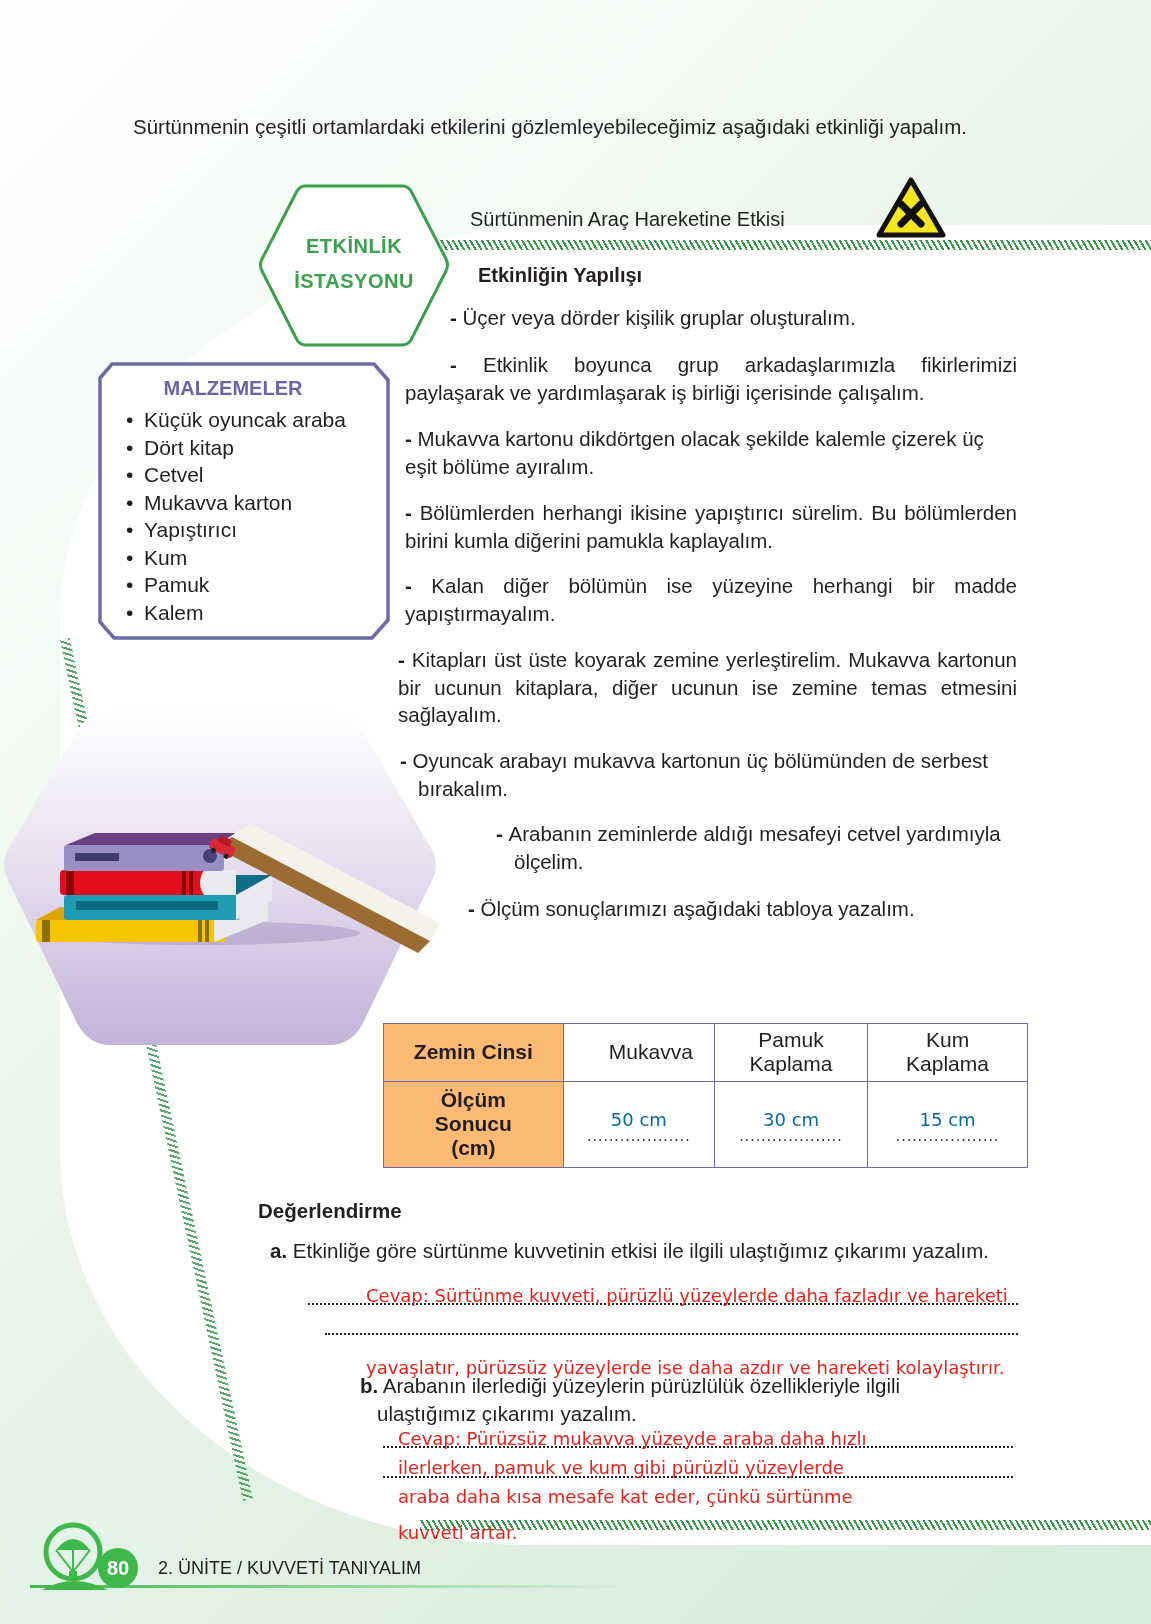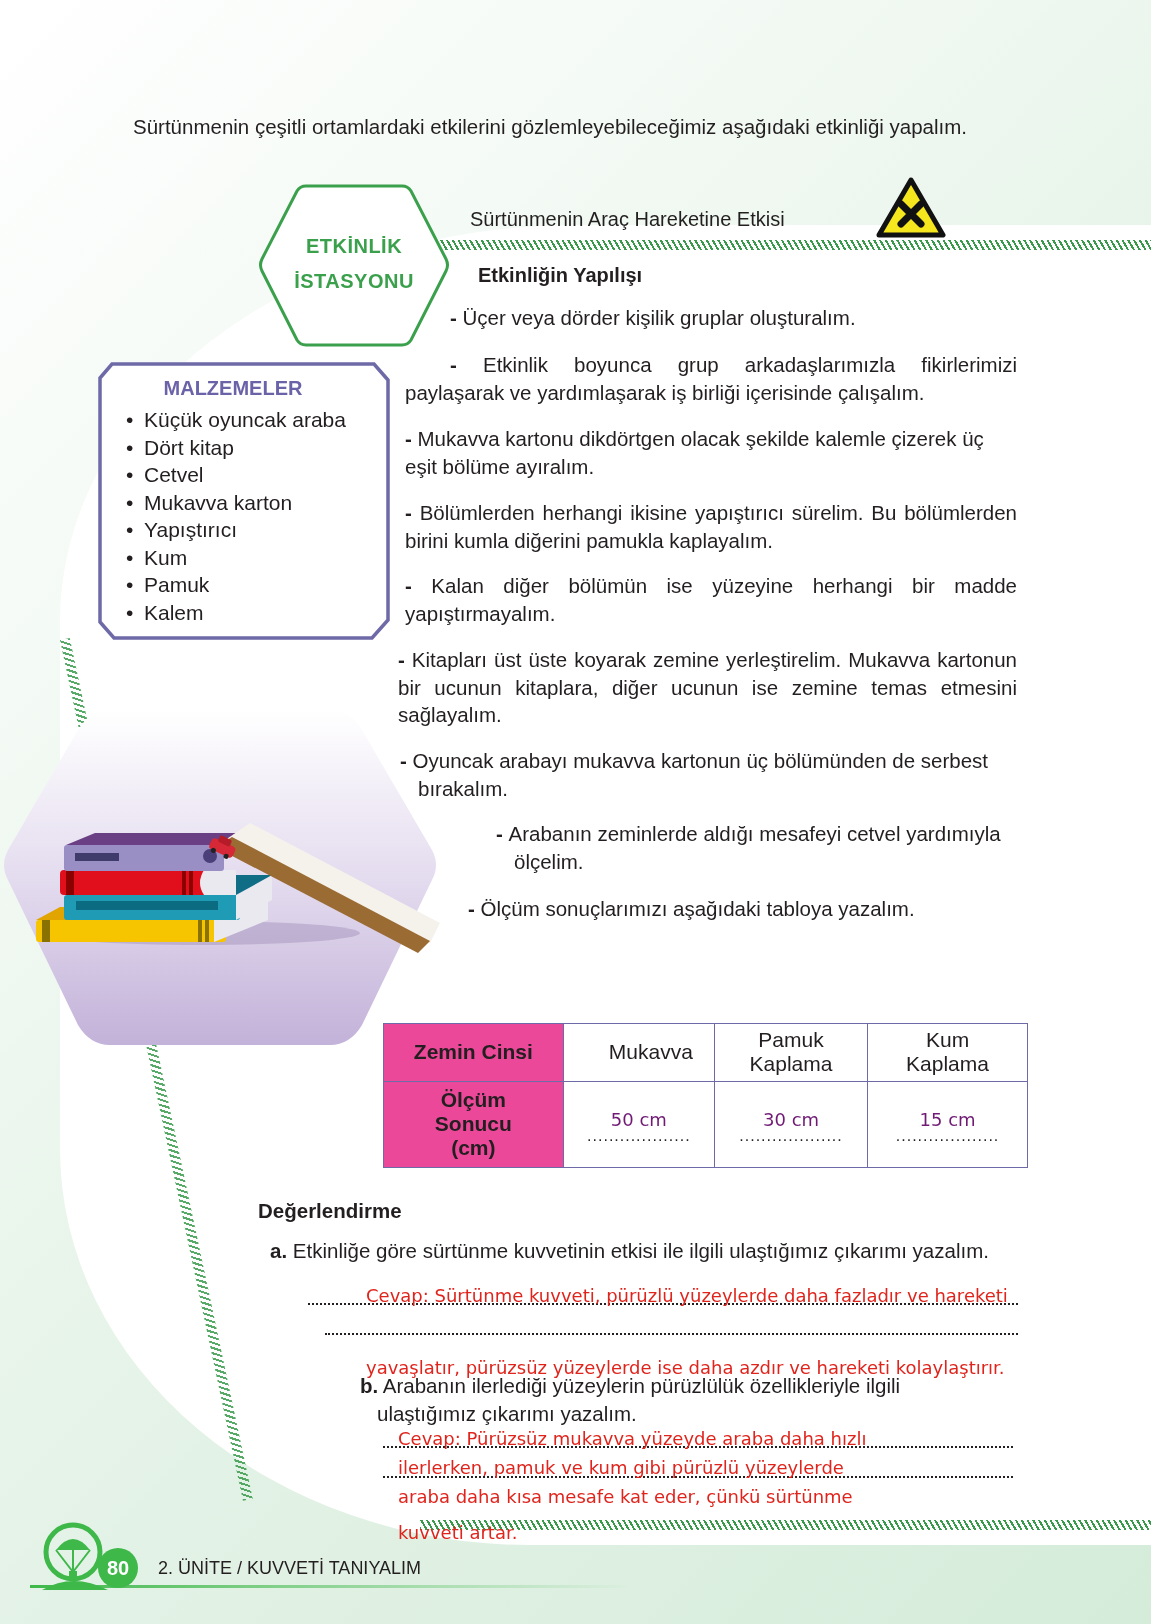--- a/index.html
+++ b/index.html
@@ -62,24 +62,24 @@
     position: absolute; left: 28px; top: 44px; list-style: none;
     font-size: 21px; line-height: 27.5px;
   }
   .materials li::before { content: "•"; display: inline-block; width: 18px; }
   .illus { position: absolute; left: 0; top: 705px; width: 440px; height: 360px; }
   table.results {
     position: absolute; left: 383px; top: 1023px; width: 645px; height: 145px;
     border-collapse: collapse; font-size: 21px; text-align: center; background: #fff;
   }
   table.results td, table.results th { border: 1.5px solid #6e6aa8; }
-  table.results th { background: #ec4899; font-weight: bold; }
+  table.results th { background: #fdba74; font-weight: bold; }
   table.results td { font-weight: normal; position: relative; }
   .dots { display: block; letter-spacing: 1px; font-size: 16px; color: #231f20; line-height: 10px; }
-  .ans { color: #701a75; font-family: "DejaVu Sans", sans-serif; font-size: 18px; }
+  .ans { color: #0369a1; font-family: "DejaVu Sans", sans-serif; font-size: 18px; }
   .eval-title { position: absolute; left: 258px; top: 1199px; font-weight: bold; font-size: 20.5px; }
   .q { position: absolute; font-size: 20.5px; line-height: 28px; }
   .ans-line {
     position: absolute; color: #e0241c; font-family: "DejaVu Sans", sans-serif;
     font-size: 18px; line-height: 28px; white-space: nowrap;
   }
   .dotline { position: absolute; border-bottom: 2px dotted #231f20; }
   .footer-badge { position: absolute; left: 42px; top: 1522px; }
   .page-num {
     position: absolute; left: 98px; top: 1548px; width: 40px; height: 40px; border-radius: 50%;

